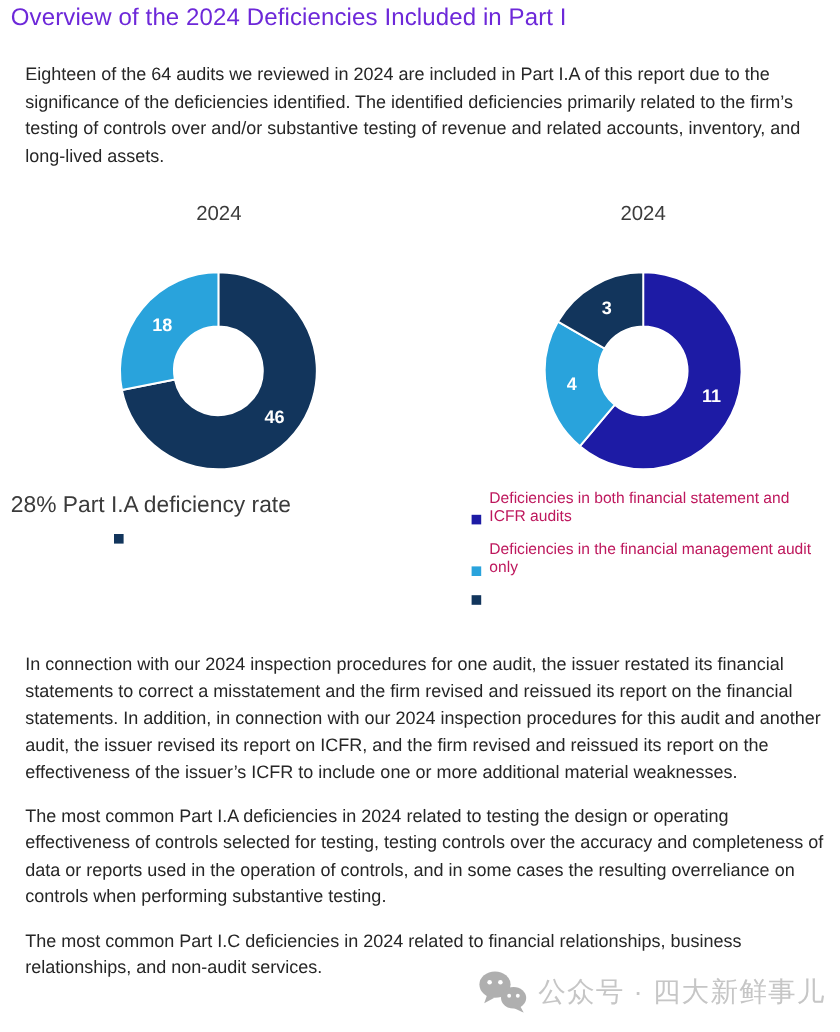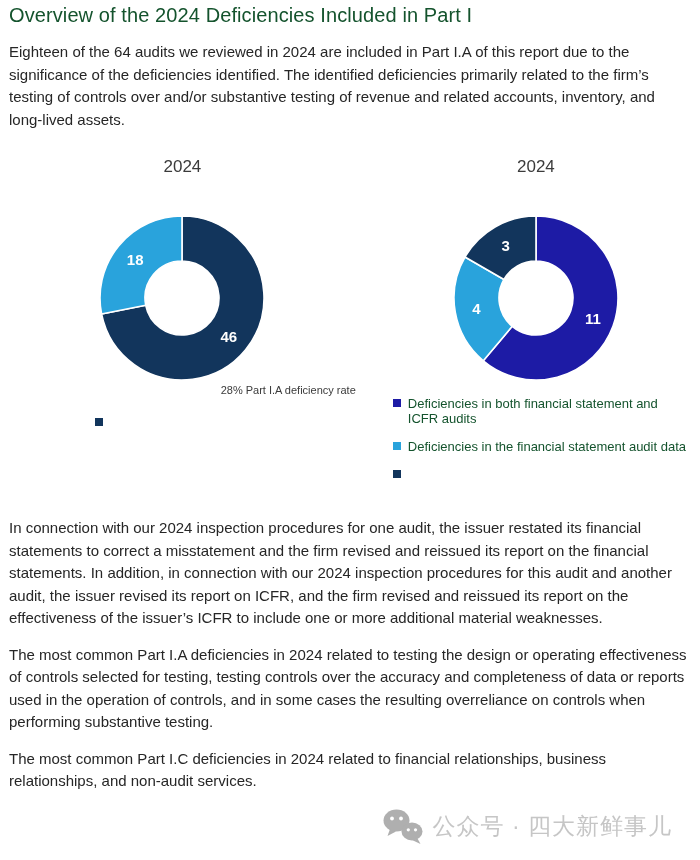--- a/index.html
+++ b/index.html
@@ -9,29 +9,29 @@
     font-family: "Liberation Sans", sans-serif;
     color: #262626;
     position: relative;
     overflow: hidden;
   }
   .doc { padding: 2px 9px 0 9px; }
 
   .page-title {
     font-size: 20px;
     font-weight: 500;
-    color: #14532d;
-    margin: 2px 0 14px 0;
+    color: #6d28d9;
+    margin: 2px 0 25px 0;
     letter-spacing: 0.1px;
   }
 
   .body-par {
     font-size: 15px;
     line-height: 22.5px;
-    margin: 0 0 14px 0;
+    margin: 0 0 14px 12px;
     max-width: 688px;
   }
 
   
   .charts-row { display: flex; margin-top: 26px; margin-bottom: 26px; gap: 25px; }
   .chart-col { display: flex; flex-direction: column; }
   .chart-col-left  { width: 360px; }
   .chart-col-right { width: 322px; }
 
   .chart-title {
@@ -40,48 +40,48 @@
     text-align: center;
     height: 22px;
   }
   .donut-wrap { display: flex; justify-content: center; margin-top: 33px; }
   .donut-label {
     font-size: 15px;
     font-weight: bold;
     fill: #ffffff;
   }
   .chart-caption {
-    font-size: 11px;
+    font-size: 19px;
     color: #3b3b3b;
-    text-align: right;
-    margin-top: 0;
+    text-align: left;
+    margin-top: 16px;
     height: 18px;
   }
   .legend { margin-top: 13px; }
   .legend-left  { margin-left: 86px; }
   .legend-right { margin-left: 12px; margin-top: 13px; }
   .legend-item {
     display: flex;
-    align-items: flex-start;
+    align-items: flex-end;
     margin-bottom: 13px;
     font-size: 13px;
-    color: #14532d;
+    color: #be185d;
   }
   .legend-swatch {
     width: 8px; height: 8px;
     margin: 3px 7px 0 0;
     flex: 0 0 8px;
   }
 
   
   .chart-col-right .legend { margin-top: 12px; }
 
   .watermark {
     position: absolute;
-    right: 28px;
+    right: 12px;
     bottom: 16px;
     display: flex;
     align-items: center;
     gap: 9px;
     color: #c6c6c6;
     font-size: 23px;
     letter-spacing: 1px;
     user-select: none;
   }
 </style>
@@ -126,21 +126,21 @@
             <text x="55.7" y="33.6" text-anchor="middle" dy="0.35em" class="donut-label">3</text>
           </svg>
       </div>
       <div class="legend legend-right">
           <div class="legend-item">
             <span class="legend-swatch" style="background: rgb(29, 27, 165);"></span>
             <span>Deficiencies in both financial statement and ICFR audits</span>
           </div>
           <div class="legend-item">
             <span class="legend-swatch" style="background: rgb(41, 163, 220);"></span>
-            <span>Deficiencies in the financial statement audit data</span>
+            <span>Deficiencies in the financial management audit only</span>
           </div>
           <div class="legend-item">
             <span class="legend-swatch" style="background: rgb(18, 53, 92);"></span>
           </div>
         </div>
     </div>
 
   </div>
 
   <p class="body-par">In connection with our 2024 inspection procedures for one audit, the issuer restated its financial statements to correct a misstatement and the firm revised and reissued its report on the financial statements. In addition, in connection with our 2024 inspection procedures for this audit and another audit, the issuer revised its report on ICFR, and the firm revised and reissued its report on the effectiveness of the issuer’s ICFR to include one or more additional material weaknesses.</p>

